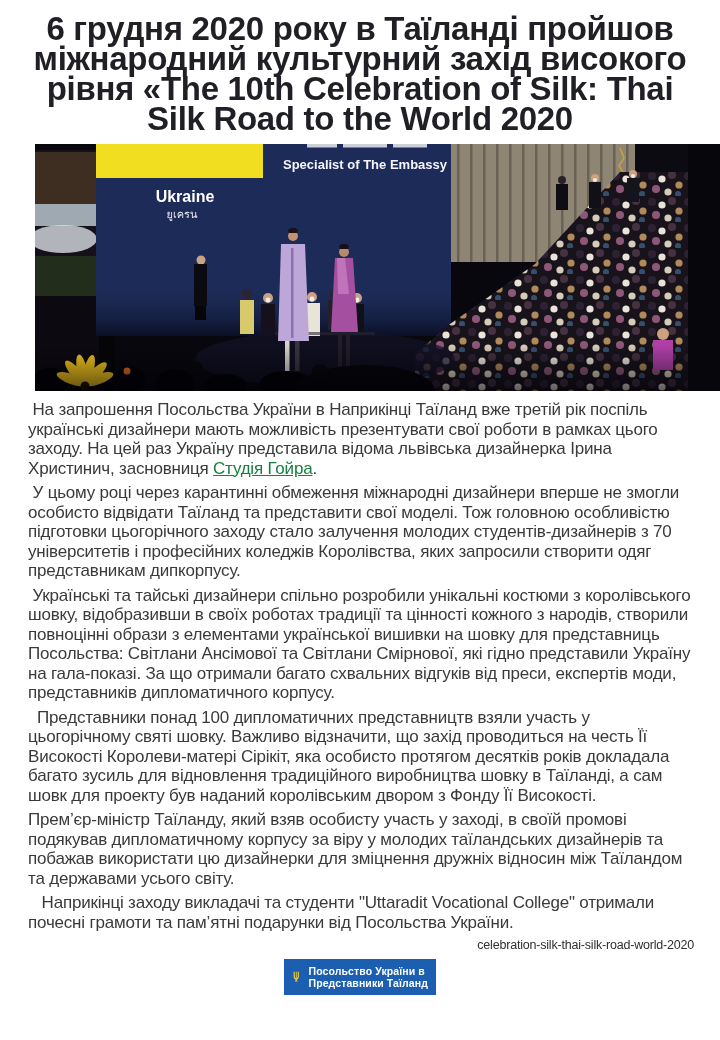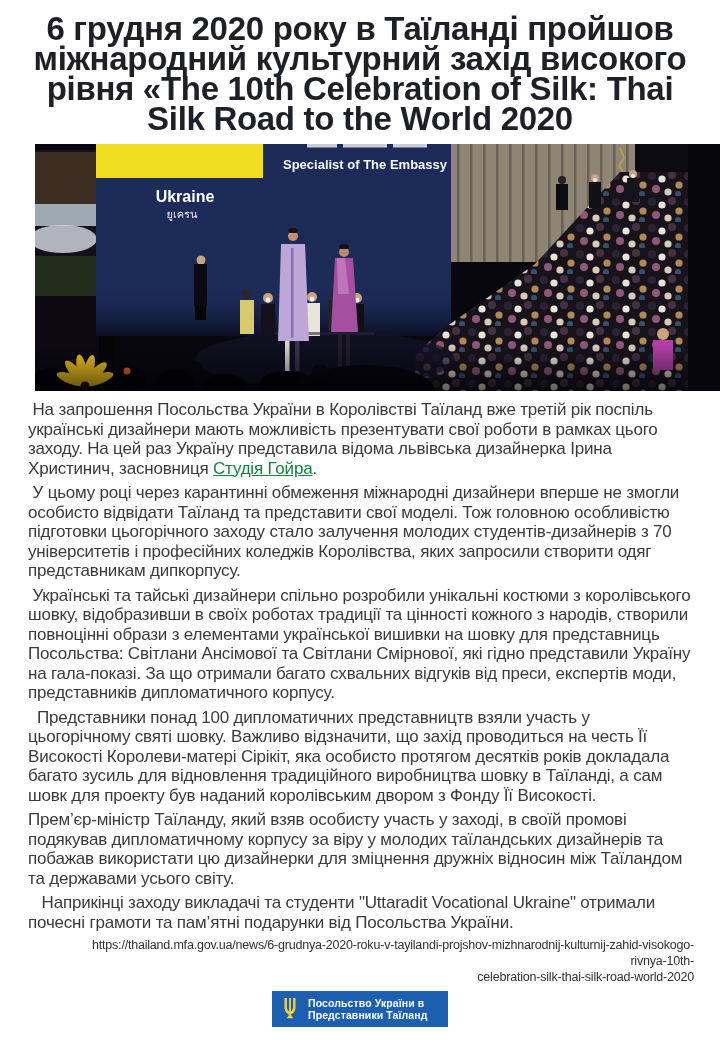--- a/index.html
+++ b/index.html
@@ -21,21 +21,21 @@
     margin:9px 25px 0 28px;width:667px;
     font-size:17px;line-height:19.5px;color:#3a3a3a;letter-spacing:-0.2px;
   }
   .article p{margin:0 0 5px 0;white-space:pre-wrap;}
   .inline-link{color:#15803d;text-decoration:underline;cursor:pointer;}
   .source-url{
     margin:3px 26px 0 60px;text-align:right;
     font-size:12.5px;line-height:16px;color:#2f2f2f;letter-spacing:-0.2px;
   }
   .footer-logo{
-    margin:6px auto 0 auto;width:176px;height:36px;
+    margin:6px auto 0 auto;width:152px;height:36px;
     background:#1c5fb0;display:flex;align-items:center;
     padding:2px 8px 2px 7px;box-sizing:border-box;gap:7px;
   }
   .footer-logo .emb-text{
     color:#ffffff;font-weight:bold;font-size:10.5px;line-height:12.5px;
     letter-spacing:0.1px;white-space:nowrap;
   }
   svg text{font-family:"Liberation Sans",sans-serif;}
 </style>
 </head>
@@ -208,30 +208,29 @@
           <ellipse cx="0" cy="-14" rx="5" ry="16" transform="rotate(70)"></ellipse>
         </g>
         <circle cx="0" cy="2" r="4.5" fill="#1c1406"></circle>
       </g>
 
       <rect x="0" y="200" width="653" height="47" fill="url(#fadeB)"></rect>
     </svg>
   </div>
 
   <div class="article">
-    <p><span> На запрошення Посольства України в Королівстві Таїланд вже третій рік поспіль українські дизайнери мають можливість презентувати свої роботи в рамках цього заходу. На цей раз Україну представила відома львівська дизайнерка Ірина Христинич, засновниця </span><a class="inline-link">Студія Гойра</a><span>.</span></p>
+    <p><span> На запрошення Посольства України в Наприкінці Таїланд вже третій рік поспіль українські дизайнери мають можливість презентувати свої роботи в рамках цього заходу. На цей раз Україну представила відома львівська дизайнерка Ірина Христинич, засновниця </span><a class="inline-link">Студія Гойра</a><span>.</span></p>
     <p> У цьому році через карантинні обмеження міжнародні дизайнери вперше не змогли особисто відвідати Таїланд та представити свої моделі. Тож головною особливістю підготовки цьогорічного заходу стало залучення молодих студентів-дизайнерів з 70 університетів і професійних коледжів Королівства, яких запросили створити одяг представникам дипкорпусу.</p>
     <p> Українські та тайські дизайнери спільно розробили унікальні костюми з королівського шовку, відобразивши в своїх роботах традиції та цінності кожного з народів, створили повноцінні образи з елементами української вишивки на шовку для представниць Посольства: Світлани Ансімової та Світлани Смірнової, які гідно представили Україну на гала-показі. За що отримали багато схвальних відгуків від преси, експертів моди, представників дипломатичного корпусу.</p>
     <p>  Представники понад 100 дипломатичних представництв взяли участь у цьогорічному святі шовку. Важливо відзначити, що захід проводиться на честь Її Високості Королеви-матері Сірікіт, яка особисто протягом десятків років докладала багато зусиль для відновлення традиційного виробництва шовку в Таїланді, а сам шовк для проекту був наданий королівським двором з Фонду Її Високості.</p>
     <p>Прем’єр-міністр Таїланду, який взяв особисту участь у заході, в своїй промові подякував дипломатичному корпусу за віру у молодих таїландських дизайнерів та побажав використати цю дизайнерки для зміцнення дружніх відносин між Таїландом та державами усього світу.</p>
-    <p>   Наприкінці заходу викладачі та студенти "Uttaradit Vocational Ukraine" отримали почесні грамоти та пам’ятні подарунки від Посольства України.</p>
+    <p>   Наприкінці заходу викладачі та студенти "Uttaradit Vocational College" отримали почесні грамоти та пам’ятні подарунки від Посольства України.</p>
   </div>
 
   <div class="source-url">
-    <div>https://thailand.mfa.gov.ua/news/6-grudnya-2020-roku-v-tayilandi-projshov-mizhnarodnij-kulturnij-zahid-visokogo-rivnya-10th-</div>
     <div>celebration-silk-thai-silk-road-world-2020</div>
   </div>
 
   <div class="footer-logo">
     <svg width="22" height="28" viewBox="0 0 24 30">
       <path d="M6 3v10c0 5 3 7 6 9 3-2 6-4 6-9V3h-2.6v9.5c0 3.5-1.7 4.6-3.4 5.7-1.7-1.1-3.4-2.2-3.4-5.7V3H6z" fill="#f2cf3f"></path>
       <rect x="11" y="3" width="2" height="17" fill="#f2cf3f"></rect>
       <path d="M12 20l-3.5 5h7L12 20z" fill="#f2cf3f"></path>
     </svg>
     <div class="emb-text">

